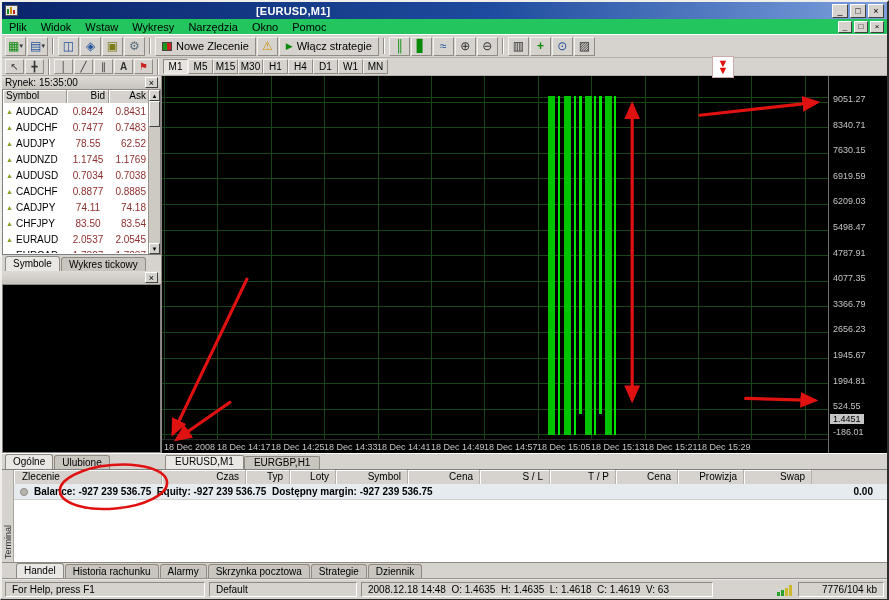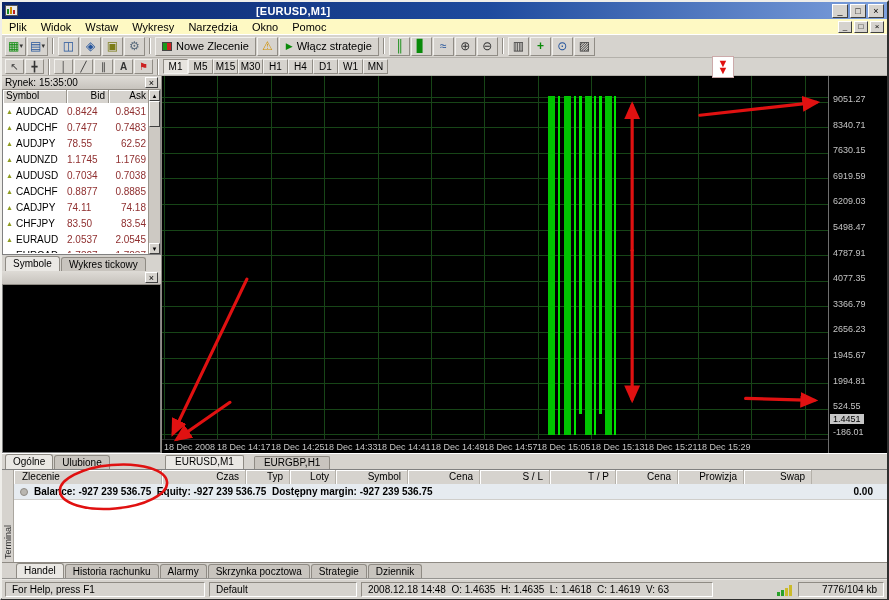--- a/index.html
+++ b/index.html
@@ -13,21 +13,21 @@
   .app-icon{width:13px;height:11px;margin-left:3px;background:#e9e9e9;border:1px solid #555;
     display:inline-flex;align-items:flex-end;gap:1px;padding:1px}
   .app-icon i{display:block;width:2px;background:#1c8a1c}
   .app-icon i:nth-child(2){background:#cc8a00;height:7px}
   .app-icon i:nth-child(3){background:#bb2222;height:4px}
   .title-text{font-size:11px;font-weight:bold;margin-left:238px;letter-spacing:.2px}
   .win-btns{margin-left:auto;display:flex;gap:2px;margin-right:3px}
   .wbtn{width:16px;height:14px;background:#d6d3ce;border:1px solid;border-color:#fff #404040 #404040 #fff;
     font-size:9px;line-height:12px;text-align:center;color:#000}
   
-  .menubar{height:16px;background:#fef9c3;display:flex;align-items:center;font-size:11px;
+  .menubar{height:16px;background:#22c55e;display:flex;align-items:center;font-size:11px;
     border-bottom:1px solid #fff;flex:0 0 auto}
   .menu-item{padding:1px 7px;color:#000}
   .child-btns{margin-left:auto;display:flex;gap:2px;padding-right:3px}
   .cbtn{width:14px;height:12px;background:#d6d3ce;border:1px solid;border-color:#fff #404040 #404040 #fff;
     font-size:8px;line-height:10px;text-align:center;color:#000}
   
   .toolbar{background:#d6d3ce;display:flex;align-items:center;gap:1px;padding-left:3px;
     border-bottom:1px solid #b4b1ab;flex:0 0 auto;position:relative}
   .t1{height:23px}
   .t2{height:18px}
@@ -53,21 +53,21 @@
   .cap-x{margin-left:auto;width:13px;height:11px;font-size:9px;line-height:10px;text-align:center;
     background:#d6d3ce;border:1px solid;border-color:#fff #404040 #404040 #fff;color:#000}
   .mw-wrap{position:relative;background:#fff;height:165px;border:1px solid #808080;border-top:none}
   .mw-head{display:flex;height:13px;font-size:10px;background:#d6d3ce;color:#000}
   .mw-head span{border-right:1px solid #9a968e;box-shadow:inset 1px 1px 0 #fff;padding:0 3px}
   .mwh0{width:64px}.mwh1{width:42px;text-align:right}.mwh2{width:41px;text-align:right}
   .mw-body{height:150px;overflow:hidden;padding-right:12px}
   .mw-row{display:flex;height:16px;align-items:center;font-size:10px}
   .mw-ico{width:13px;text-align:center;font-size:7px;color:#8f9c1f}
   .mw-sym{width:51px;color:#000}
-  .mw-bid{width:42px;text-align:left;color:#8f2f2f}
+  .mw-bid{width:42px;text-align:center;color:#8f2f2f}
   .mw-ask{width:39px;text-align:right;color:#8f2f2f;padding-right:2px}
   .mw-scroll{position:absolute;top:0;right:0;bottom:0;width:12px;background:#cdc9c3;
     border-left:1px solid #9a968e;display:flex;flex-direction:column}
   .sbtn{height:11px;font-size:6px;line-height:10px;text-align:center;background:#d6d3ce;
     border:1px solid;border-color:#fff #404040 #404040 #fff;color:#000}
   .sthumb{height:26px;background:#d6d3ce;border:1px solid;border-color:#fff #404040 #404040 #fff}
   .sbtn.dn{margin-top:auto}
   .tabs{height:16px;display:flex;align-items:flex-end;background:#d6d3ce;padding-left:3px;gap:1px}
   .tab{font-size:10px;height:14px;line-height:13px;padding:0 7px;background:#c8c4be;color:#000;
     border:1px solid #8f8b84;border-bottom:none;border-radius:3px 3px 0 0}
@@ -84,21 +84,21 @@
   .scale{grid-column:2;grid-row:1 / span 2;position:relative;background:#000;border-left:1px solid #6e6e6e;
     color:#c4c4c4;font-size:9px}
   .ylab{position:absolute;left:4px;white-space:nowrap}
   .pricebox{position:absolute;left:1px;top:338px;background:#c6c6c6;color:#000;padding:0 3px;font-size:9px}
   .timeaxis{grid-column:1;grid-row:2;position:relative;background:#000;color:#c4c4c4;font-size:9px;
     border-top:1px solid #2a2a2a}
   .xlab{position:absolute;top:2px;white-space:nowrap}
   
   .tabsrow{flex:0 0 15px;display:flex;background:#d6d3ce;border-top:1px solid #fff}
   .navtabs{width:160px;display:flex;align-items:flex-end;padding-left:3px;gap:1px}
-  .charttabs{flex:1;display:flex;align-items:flex-end;padding-left:3px;gap:10px}
+  .charttabs{flex:1;display:flex;align-items:flex-end;padding-left:3px;gap:0}
   .dtab{font-size:10px;height:13px;line-height:12px;padding:0 9px;background:#c8c4be;color:#000;
     border:1px solid #8f8b84;border-bottom:none;border-radius:2px 2px 0 0}
   .dtab.active{background:#eae8e4;height:14px}
   
   .terminal{flex:0 0 93px;display:flex;border-top:1px solid #808080;background:#fff;min-height:0}
   .term-side{width:12px;background:#d6d3ce;border-right:1px solid #aaa69f;position:relative}
   .term-side span{position:absolute;bottom:3px;left:1px;writing-mode:vertical-rl;transform:rotate(180deg);
     font-size:9px;color:#333}
   .term-main{flex:1;display:flex;flex-direction:column;min-width:0}
   .term-head{display:flex;height:14px;background:#d6d3ce;font-size:10px;align-items:center;color:#000}

